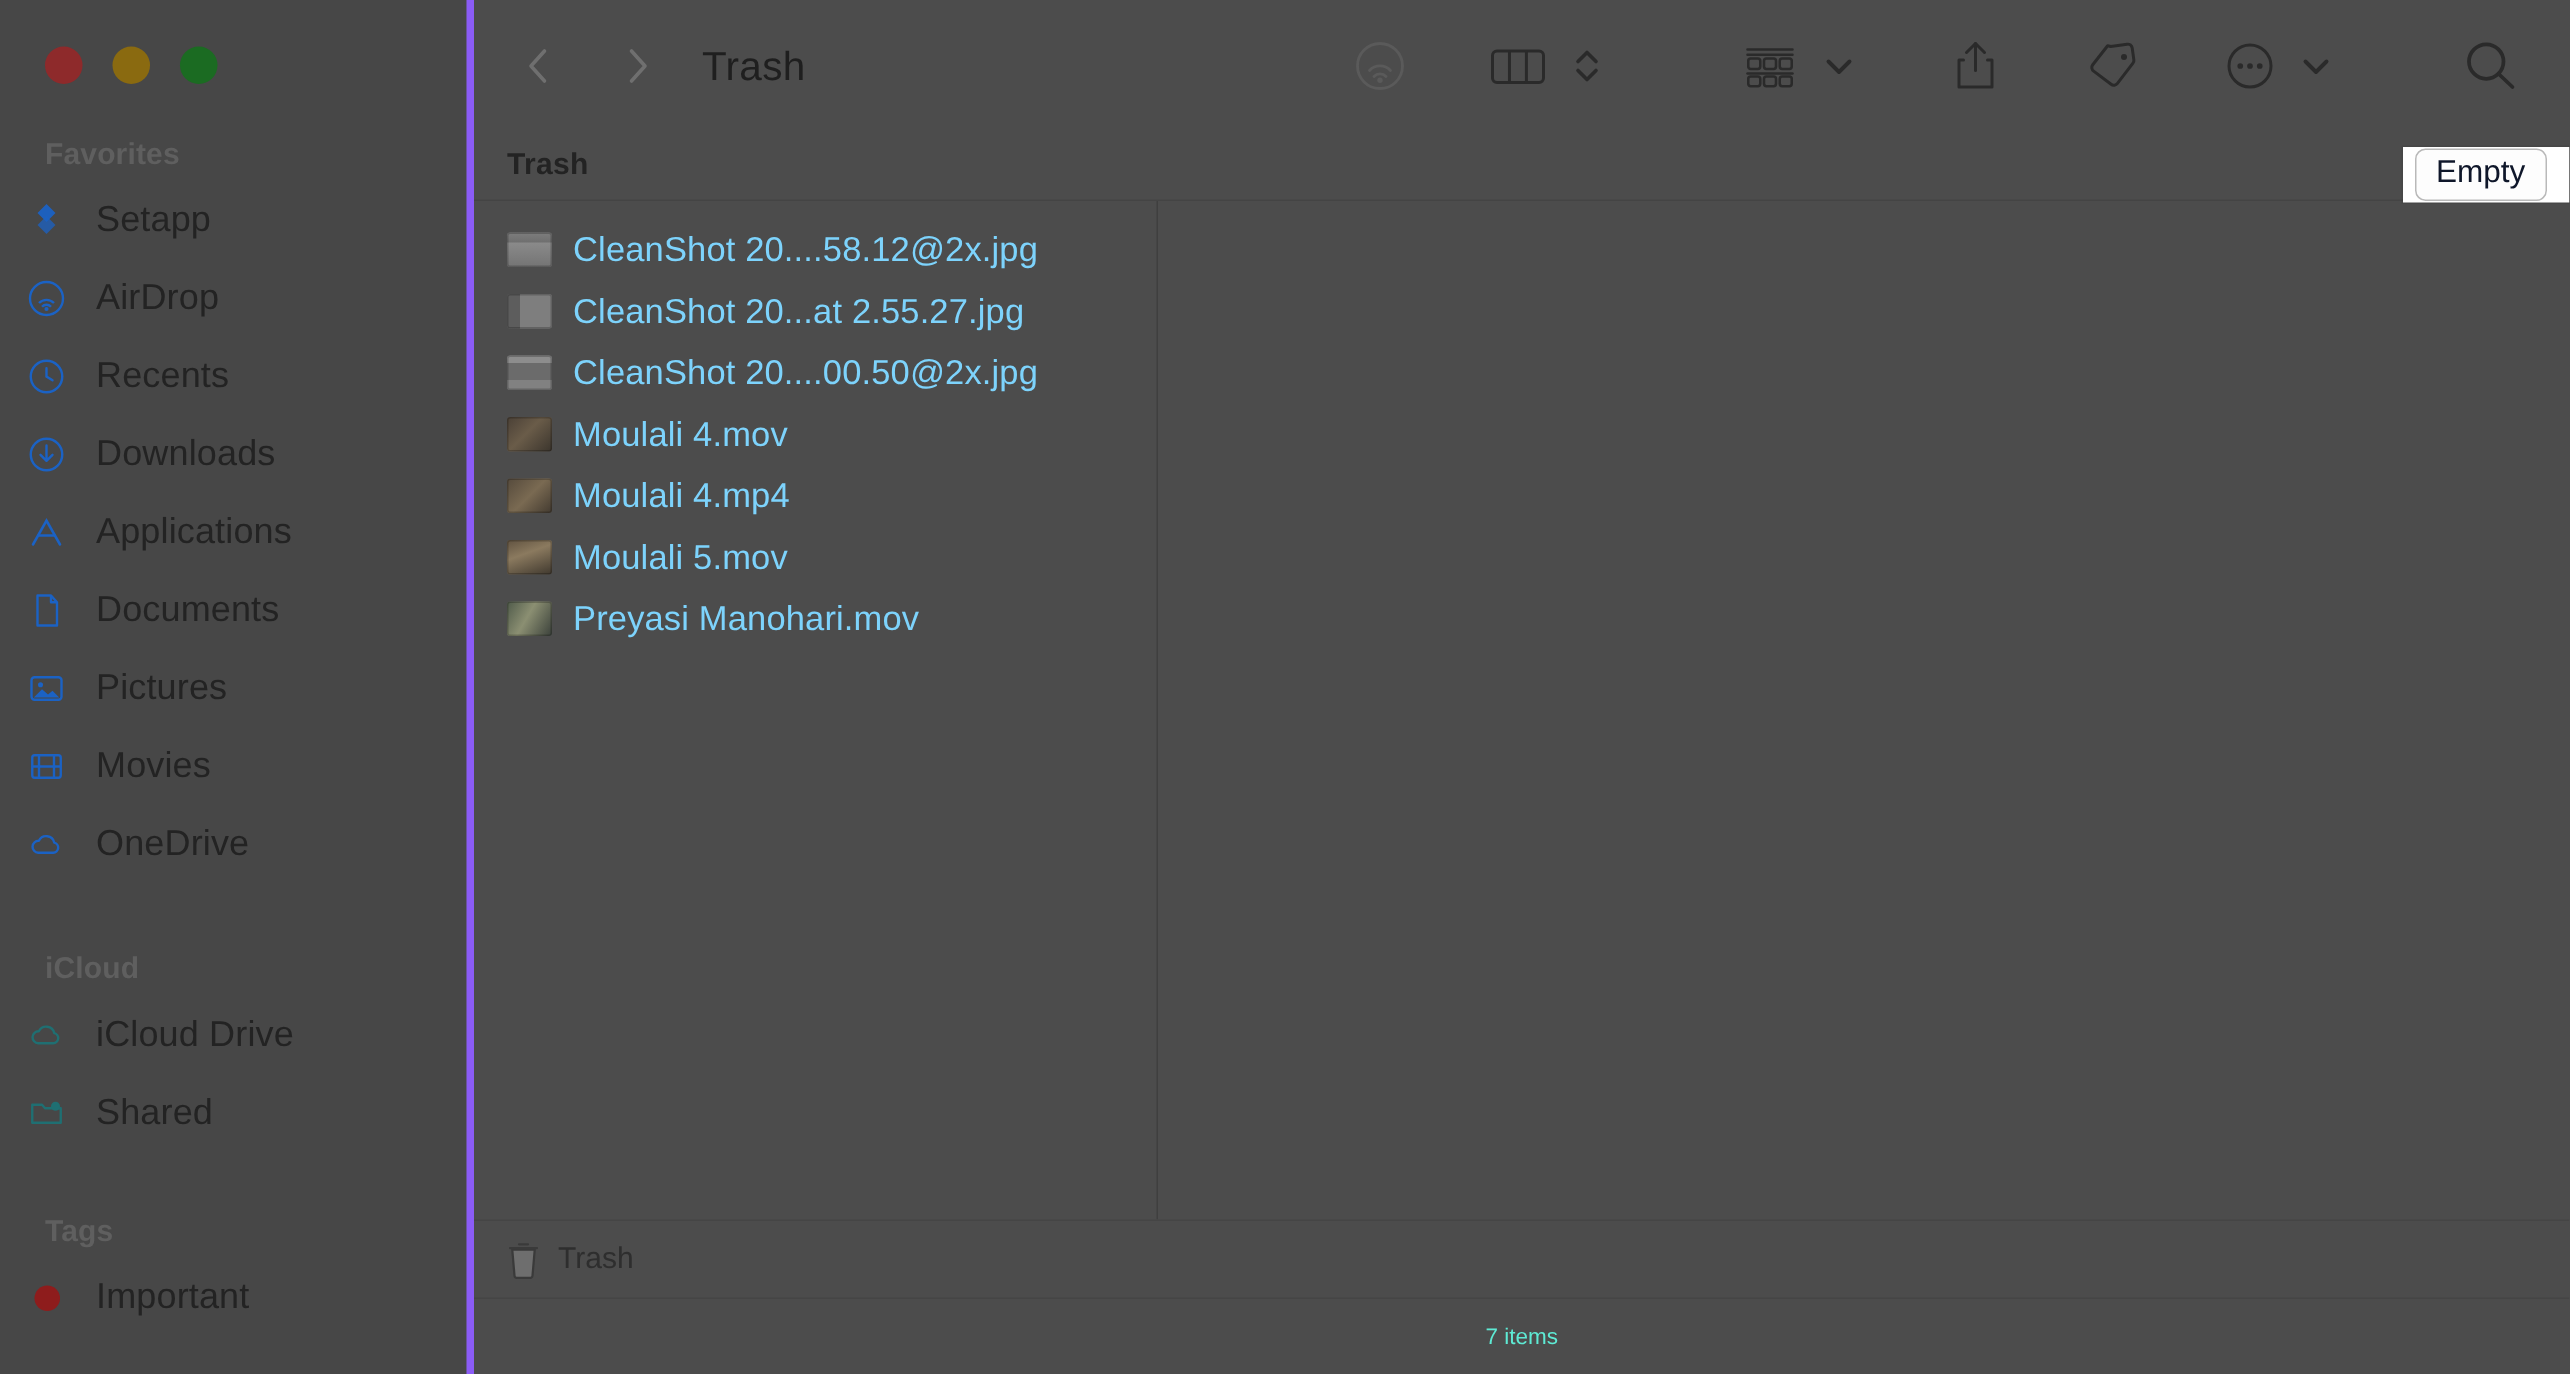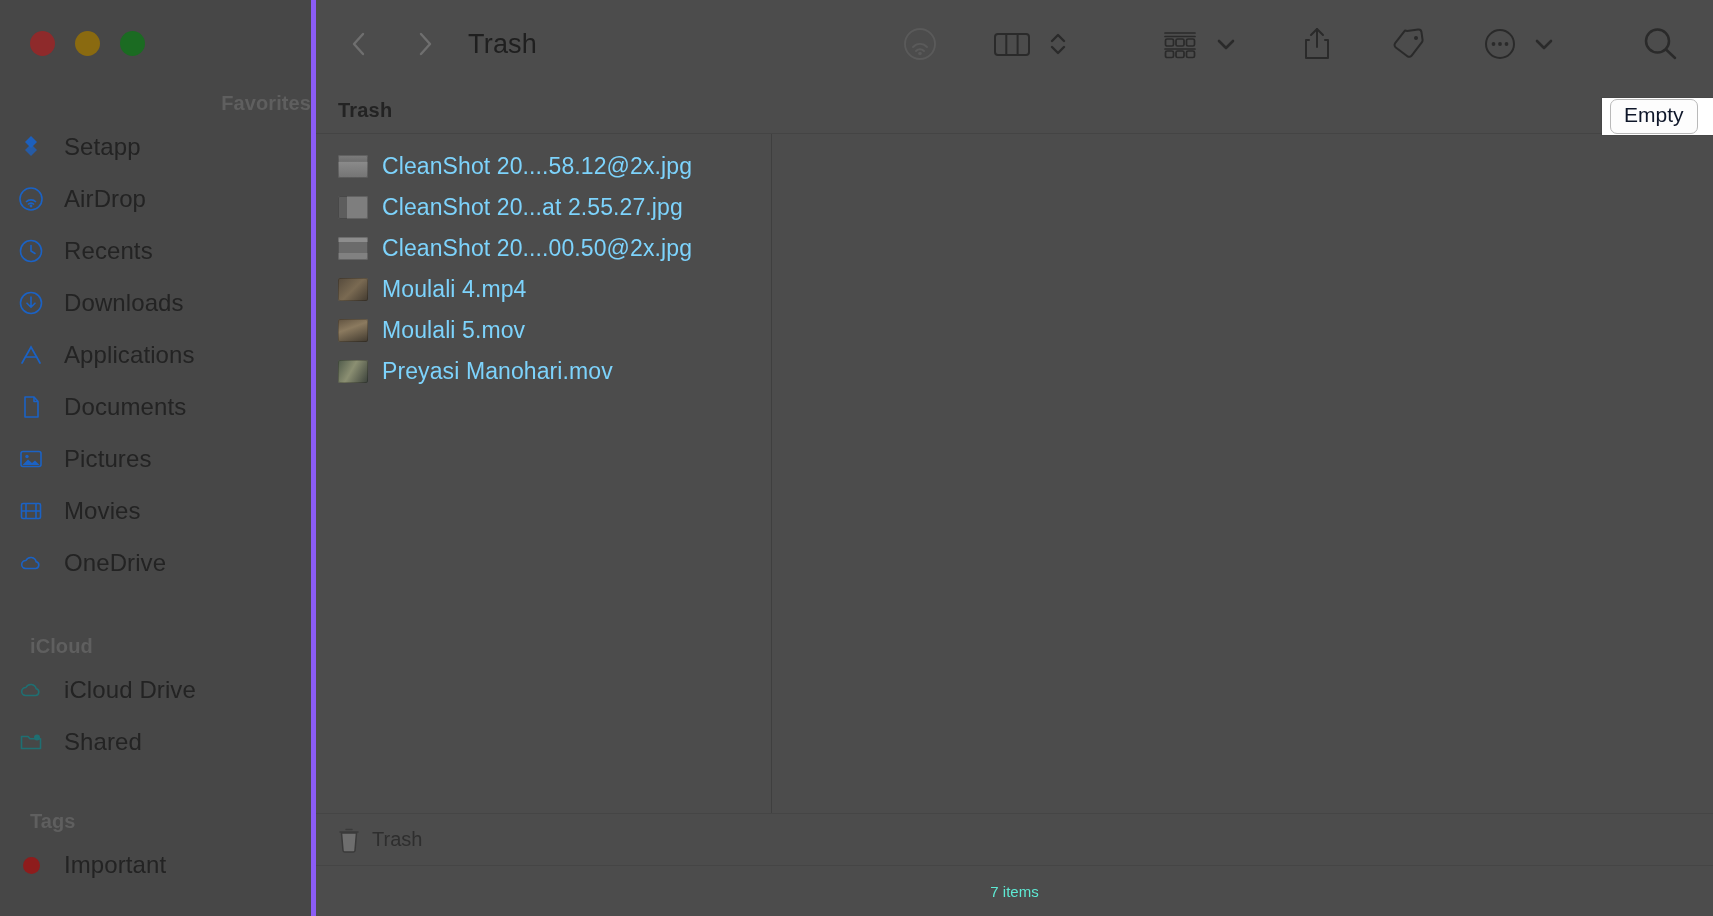--- a/index.html
+++ b/index.html
@@ -45,21 +45,21 @@
   .light.yellow { background: #8a6a10; }
   .light.green  { background: #1b6b22; }
 
   .sb-section {
     font-size: 20px;
     color: #5f5f5f;
     font-weight: 600;
     padding: 0 0 6px 30px;
     letter-spacing: .1px;
   }
-  .sb-section.favorites { margin-top: 36px; text-align: right; }
+  .sb-section.favorites { margin-top: 36px; }
   .sb-section.icloud    { margin-top: 46px; }
   .sb-section.tags      { margin-top: 42px; }
 
   .sb-item {
     height: 52px;
     display: flex;
     align-items: center;
     padding-left: 18px;
     gap: 20px;
     cursor: default;
@@ -530,20 +530,24 @@
         <div class="file-row">
           <span class="file-thumb shot2"></span>
           <span class="file-name">CleanShot 20...at 2.55.27.jpg</span>
         </div>
 
         <div class="file-row">
           <span class="file-thumb shot3"></span>
           <span class="file-name">CleanShot 20....00.50@2x.jpg</span>
         </div>
 
+        <div class="file-row">
+          <span class="file-thumb vid"></span>
+          <span class="file-name">Moulali 4.mov</span>
+        </div>
 
         <div class="file-row">
           <span class="file-thumb vid2"></span>
           <span class="file-name">Moulali 4.mp4</span>
         </div>
 
         <div class="file-row">
           <span class="file-thumb vid3"></span>
           <span class="file-name">Moulali 5.mov</span>
         </div>

